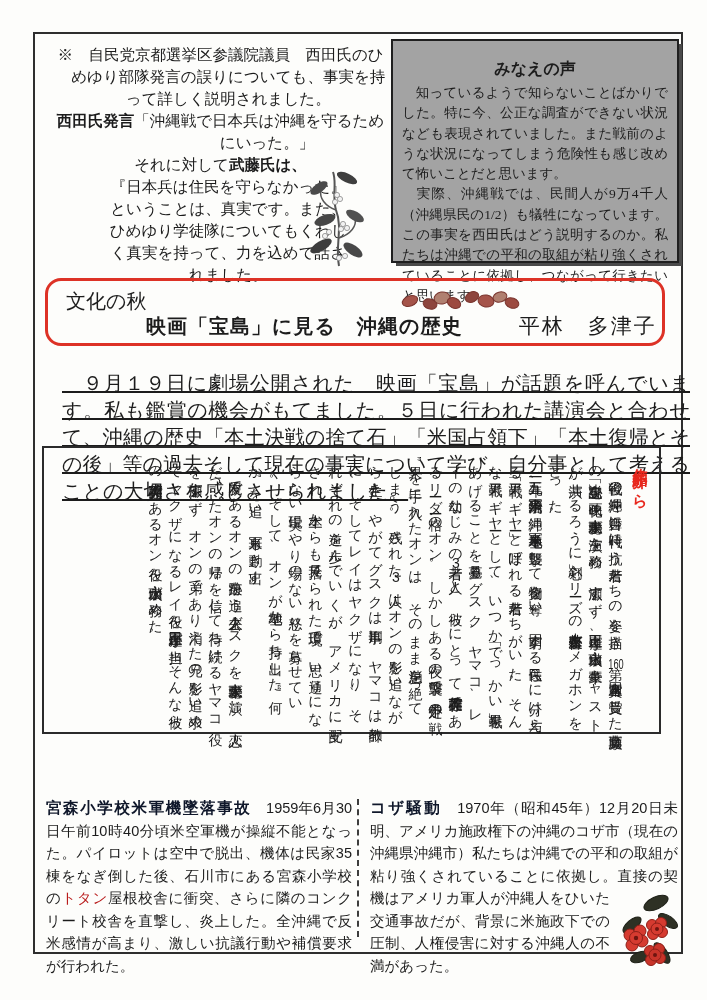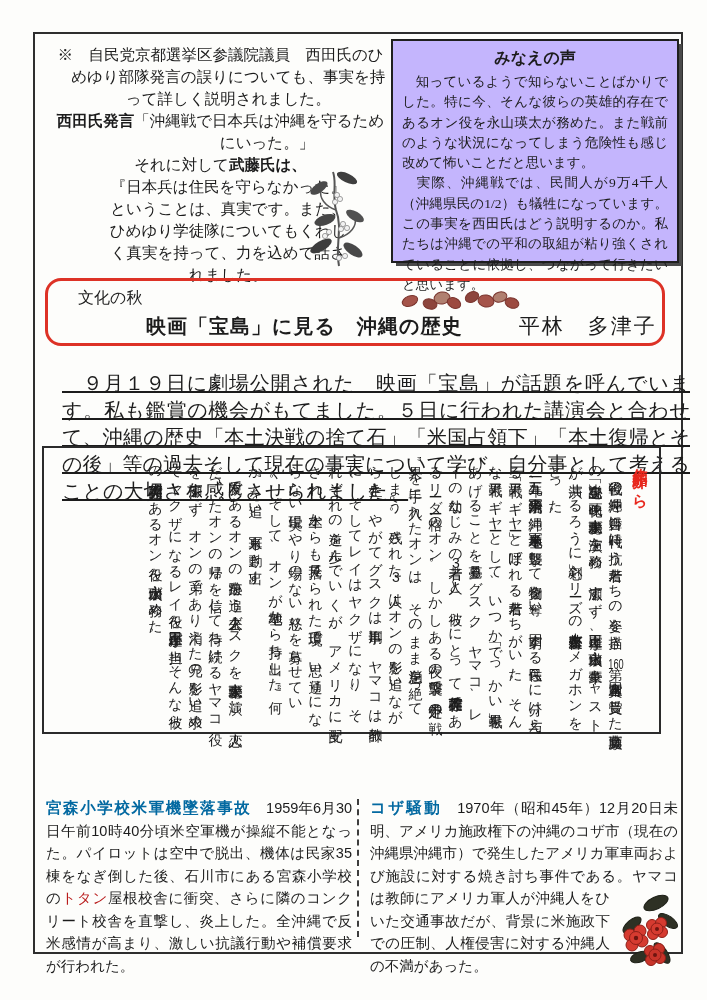--- a/index.html
+++ b/index.html
@@ -9,29 +9,29 @@
          border:2px solid #2e2e2e;box-sizing:border-box;}
 
   
   .note{position:absolute;left:48px;top:44px;width:345px;
         font-size:15.5px;line-height:22px;white-space:pre-wrap;font-weight:500;text-align:center;}
   .note b{font-weight:800;}
   .plant{position:absolute;left:295px;top:168px;}
 
   
   .minae{position:absolute;left:391px;top:39px;width:288px;height:224px;box-sizing:border-box;
-         border:2px solid #1f1f1f;box-shadow:4px 4px 0 -1px #4a4a4a;background:#c4b5fd;
-         padding:5px 9px;font-family:"Liberation Serif",serif;}
+         border:2px solid #1f1f1f;box-shadow:4px 4px 0 -1px #4a4a4a;background:#a3a3a3;
+         padding:16px 9px;font-family:"Liberation Serif",serif;}
   .minae-title{text-align:center;font-weight:bold;font-size:16px;margin:2px 0 3px 0;}
   .minae p{margin:0;font-size:13.5px;line-height:20.3px;text-align:justify;}
 
   
   .feature{position:absolute;left:45px;top:278px;width:620px;height:68px;box-sizing:border-box;
            border:3px solid #dd3226;border-radius:16px;}
-  .kicker{position:absolute;left:30px;top:7px;font-size:16px;text-align:center;}
+  .kicker{position:absolute;left:18px;top:7px;font-size:20px;text-align:center;}
   .leaves{position:absolute;left:352px;top:4px;}
   .ftitle-row{position:absolute;left:0;top:31px;width:100%;}
   .ftitle{font-size:20px;font-weight:800;margin-left:70px;letter-spacing:1px;padding-left:28px;}
   .fauthor{font-size:21px;margin-left:52px;letter-spacing:2px;}
 
   
   .intro{position:absolute;left:48px;top:356px;width:628px;margin:14px;
          font-size:20px;line-height:27px;text-align:justify;text-decoration:underline;}
 
   
@@ -45,21 +45,21 @@
   
   .midpara{position:absolute;left:46px;top:742px;width:632px;margin:0;
            font-size:15px;line-height:23px;text-align:justify;}
 
   
   .bottom{position:absolute;left:46px;top:797px;width:632px;height:152px;}
   .col{position:absolute;top:0;font-size:14.5px;line-height:22.5px;text-align:justify;}
   .col-left{left:0;width:306px;}
   .col-right{left:324px;width:308px;}
   .vdivider{position:absolute;left:311px;top:2px;height:138px;border-left:2px dashed #3d3d3d;}
-  .rhead{color:#0369a1;font-weight:800;font-size:15.5px;letter-spacing:1.5px;}
+  .rhead{color:#0f172a;font-weight:800;font-size:15.5px;letter-spacing:1.5px;}
   .redword{color:#b91c1c;}
   .hibiscus{float:right;margin:4px 0 0 6px;}
 </style>
 </head>
 <body>
 
 <div class="page">
   <div class="frame"></div>
 
   <div class="note"><span>※　自民党京都選挙区参議院議員　西田氏のひ
@@ -93,21 +93,21 @@
         <circle cx="46" cy="61" r="2.6"></circle>
       <circle cx="34" cy="64" r="2.6"></circle>
         <circle cx="30" cy="68" r="2.6"></circle>
       <circle cx="50" cy="88" r="2.6"></circle>
         <circle cx="44" cy="90" r="2.6"></circle>
     </g>
   </svg>
 
   <div class="minae">
     <div class="minae-title">みなえの声</div>
-    <p>　知っているようで知らないことばかりでした。特に今、そんな彼らの英雄的存在であるオン役を永山瑛太が務めた。また戦前のような状況になってしまう危険性も感じ改めて怖いことだと思います。</p>
+    <p>　知っているようで知らないことばかりでした。特に今、公正な調査ができない状況なども表現されていました。また戦前のような状況になってしまう危険性も感じ改めて怖いことだと思います。</p>
     <p>　実際、沖縄戦では、民間人が9万4千人（沖縄県民の1/2）も犠牲になっています。この事実を西田氏はどう説明するのか。私たちは沖縄での平和の取組が粘り強くされていることに依拠し、つながって行きたいと思います。</p>
   </div>
 
   <div class="feature">
     <span class="kicker">文化の秋</span>
     <svg class="leaves" width="130" height="28" viewBox="0 0 130 28">
       <g stroke="#7a352e" stroke-width="1">
         <ellipse cx="10" cy="16" rx="8" ry="5" transform="rotate(-20 10 16)" fill="#a5544a"></ellipse>
         <ellipse cx="30" cy="19" rx="7" ry="5" transform="rotate(15 30 19)" fill="#8d453d"></ellipse>
         <ellipse cx="42" cy="13" rx="8" ry="6" transform="rotate(-10 42 13)" fill="#b08070"></ellipse>
@@ -132,21 +132,21 @@
 　一九五二年、米軍統治下の沖縄。米軍基地を襲撃して物資を奪い、困窮する住民らに分け与える「戦果アギヤー」と呼ばれる若者たちがいた。そんな戦果アギヤーとして、いつか「でっかい戦果」をあげることを夢見るグスク、ヤマコ、レイの幼なじみの若者</span><span class="tcy">3</span><span>人と、彼らにとって英雄的存在であるリーダー格のオン。しかしある夜の襲撃で“予定外の戦果”を手に入れたオンは、そのまま消息を絶ってしまう。残された</span><span class="tcy">3</span><span>人はオンの影を追いながら生き、やがてグスクは刑事に、ヤマコは教師に、そしてレイはヤクザになり、それぞれの道を歩んでいくが、アメリカに支配され、本土からも見捨てられた環境で、思い通りにならない現実にやり場のない怒りを募らせていく。そして、オンが基地から持ち出した“何か”を追い、米軍も動き出す。
 　親友であるオンの痕跡を追う主人公グスクを妻夫木聡が演じ、恋人だったオンの帰りを信じて待ち続けるヤマコ役を広瀬すず、オンの弟であり消えた兄の影を追い求めてヤクザになるレイ役を窪田正孝が担当。そんな彼らの英雄的存在であるオン役を永山瑛太が務めた。</span></div>
   </div>
 
 
   <div class="bottom">
     <div class="col col-left"><span class="rhead">宮森小学校米軍機墜落事故</span><span>　1959年6月30日午前10時40分頃米空軍機が操縦不能となった。パイロットは空中で脱出、機体は民家35棟をなぎ倒した後、石川市にある宮森小学校の</span><span class="redword">トタン</span><span>屋根校舎に衝突、さらに隣のコンクリート校舎を直撃し、炎上した。全沖縄で反米感情が高まり、激しい抗議行動や補償要求が行われた。</span></div>
 
     <div class="vdivider"></div>
 
-    <div class="col col-right"><span class="rhead">コザ騒動</span><span>　1970年（昭和45年）12月20日未明、アメリカ施政権下の沖縄のコザ市（現在の沖縄県沖縄市）で発生したアメリカ軍車両および施設に対する焼き討ち事件である。ヤマコは教師に</span><svg class="hibiscus" width="62" height="78" viewBox="0 0 62 78">
+    <div class="col col-right"><span class="rhead">コザ騒動</span><span>　1970年（昭和45年）12月20日未明、アメリカ施政権下の沖縄のコザ市（現在の沖縄県沖縄市）私たちは沖縄での平和の取組が粘り強くされていることに依拠し。直接の契機は</span><svg class="hibiscus" width="62" height="78" viewBox="0 0 62 78">
         <g fill="#2e3124" stroke="#1d1f16" stroke-width="1">
           <ellipse cx="40" cy="12" rx="13" ry="6" transform="rotate(-25 40 12)"></ellipse>
           <ellipse cx="52" cy="30" rx="11" ry="5" transform="rotate(35 52 30)"></ellipse>
           <ellipse cx="16" cy="34" rx="11" ry="5" transform="rotate(-40 16 34)"></ellipse>
           <ellipse cx="46" cy="62" rx="12" ry="5" transform="rotate(55 46 62)"></ellipse>
           <ellipse cx="24" cy="66" rx="10" ry="5" transform="rotate(-20 24 66)"></ellipse>
         </g>
         <g>
           <g fill="#d63b30" stroke="#8e1f18" stroke-width="1">
             <circle cx="14" cy="44" r="6"></circle>

